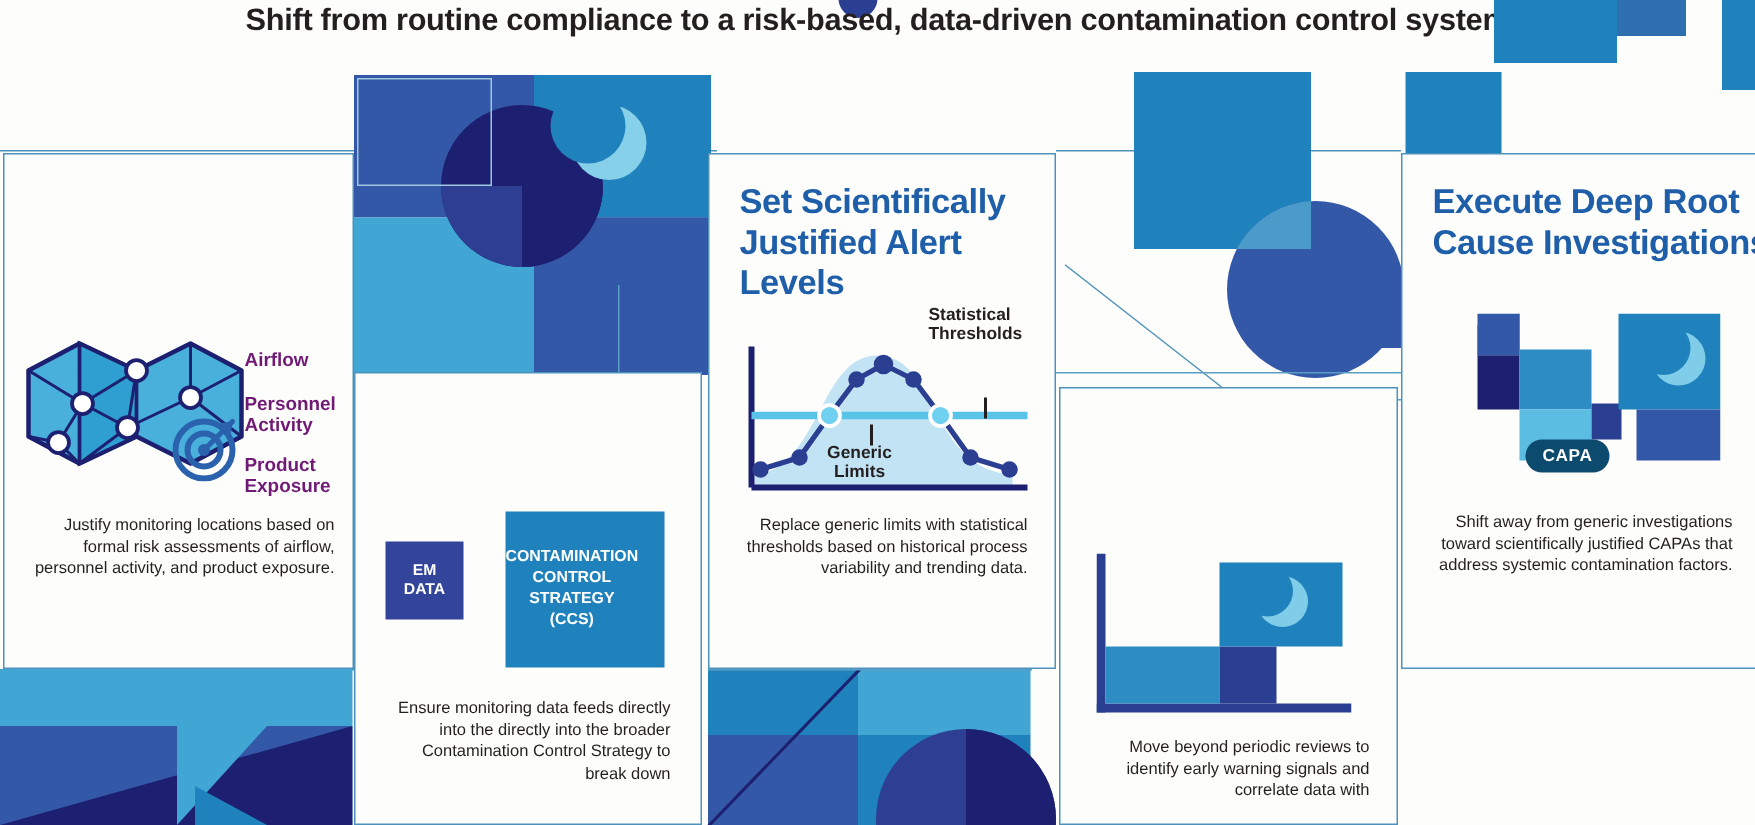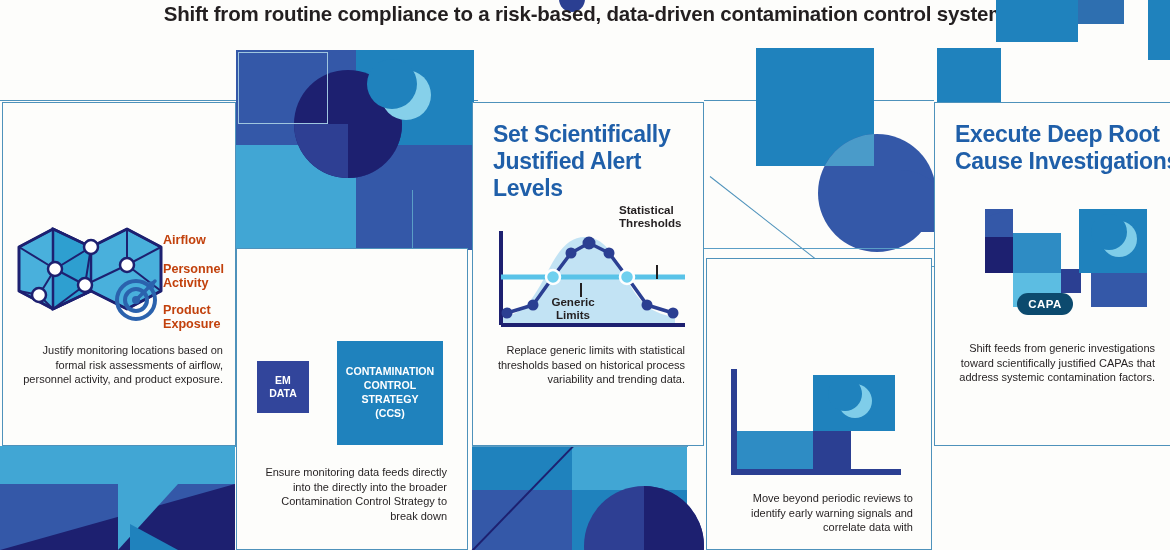--- a/index.html
+++ b/index.html
@@ -34,27 +34,27 @@
   .card{position:absolute;background:#fdfdfb;border:1.5px solid #4e92bb;box-sizing:border-box;}
   .card-inner{position:absolute;left:0;top:0;right:0;bottom:0;padding:18px 20px;box-sizing:border-box;}
   .card h2{
     margin:0;font-size:23px;line-height:1.18;color:#1f5fa9;font-weight:bold;letter-spacing:-0.3px;
   }
   .card .body{
     font-size:11px;line-height:1.33;color:#231f20;font-weight:500;text-align:right;
   }
 
   
-  .legend{position:absolute;font-size:12.6px;font-weight:bold;color:#c2410c;line-height:1.12;}
+  .legend{position:absolute;font-size:12.6px;font-weight:bold;color:#701a75;line-height:1.12;}
 
   
   .emblock{position:absolute;background:#32459b;color:#fff;display:flex;align-items:center;
     justify-content:center;text-align:center;font-size:10.5px;font-weight:bold;line-height:1.22;}
   .ccsblock{position:absolute;background:#1f82bd;color:#fff;display:flex;align-items:center;
-    justify-content:center;text-align:center;font-size:10.6px;font-weight:bold;line-height:1.3;}
+    justify-content:flex-start;text-align:center;font-size:10.6px;font-weight:bold;line-height:1.3;}
 
   .capa{position:absolute;background:#0c4a6e;color:#fff;border-radius:11px;
     display:flex;align-items:center;justify-content:center;font-size:11.5px;font-weight:bold;
     letter-spacing:0.4px;}
 
   .chartlabel{position:absolute;font-size:11.6px;font-weight:bold;color:#231f20;
     line-height:1.12;text-align:center;}
 
   .cut{position:absolute;overflow:hidden;}
 </style>
@@ -308,17 +308,17 @@
           <rect x="134" y="64" width="56" height="34" fill="#3458a8"></rect>
           <g>
             <circle cx="162" cy="30" r="18" fill="#7fcde9"></circle>
             <circle cx="152" cy="23" r="18" fill="#1f82bd"></circle>
           </g>
         </svg>
       </div>
 
       <div class="capa" style="left:82px;top:190px;width:56px;height:22px;">CAPA</div>
 
-      <div class="body" style="position:absolute;left:20px;top:238px;width:200px;">Shift feeds from generic investigations toward scientifically justified CAPAs that address systemic contamination factors.</div>
+      <div class="body" style="position:absolute;left:20px;top:238px;width:200px;">Shift away from generic investigations toward scientifically justified CAPAs that address systemic contamination factors.</div>
     </div>
   </div>
 
 </div>
 
 </body></html>

